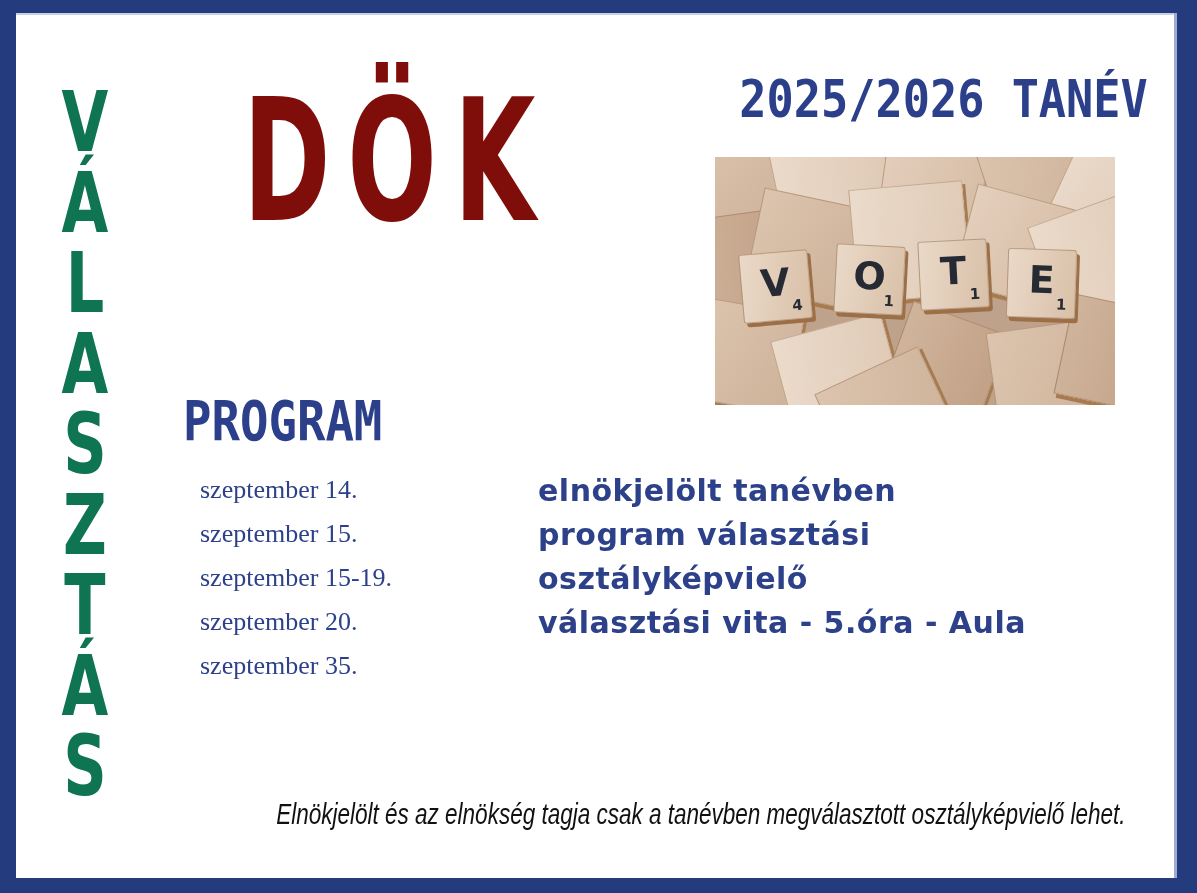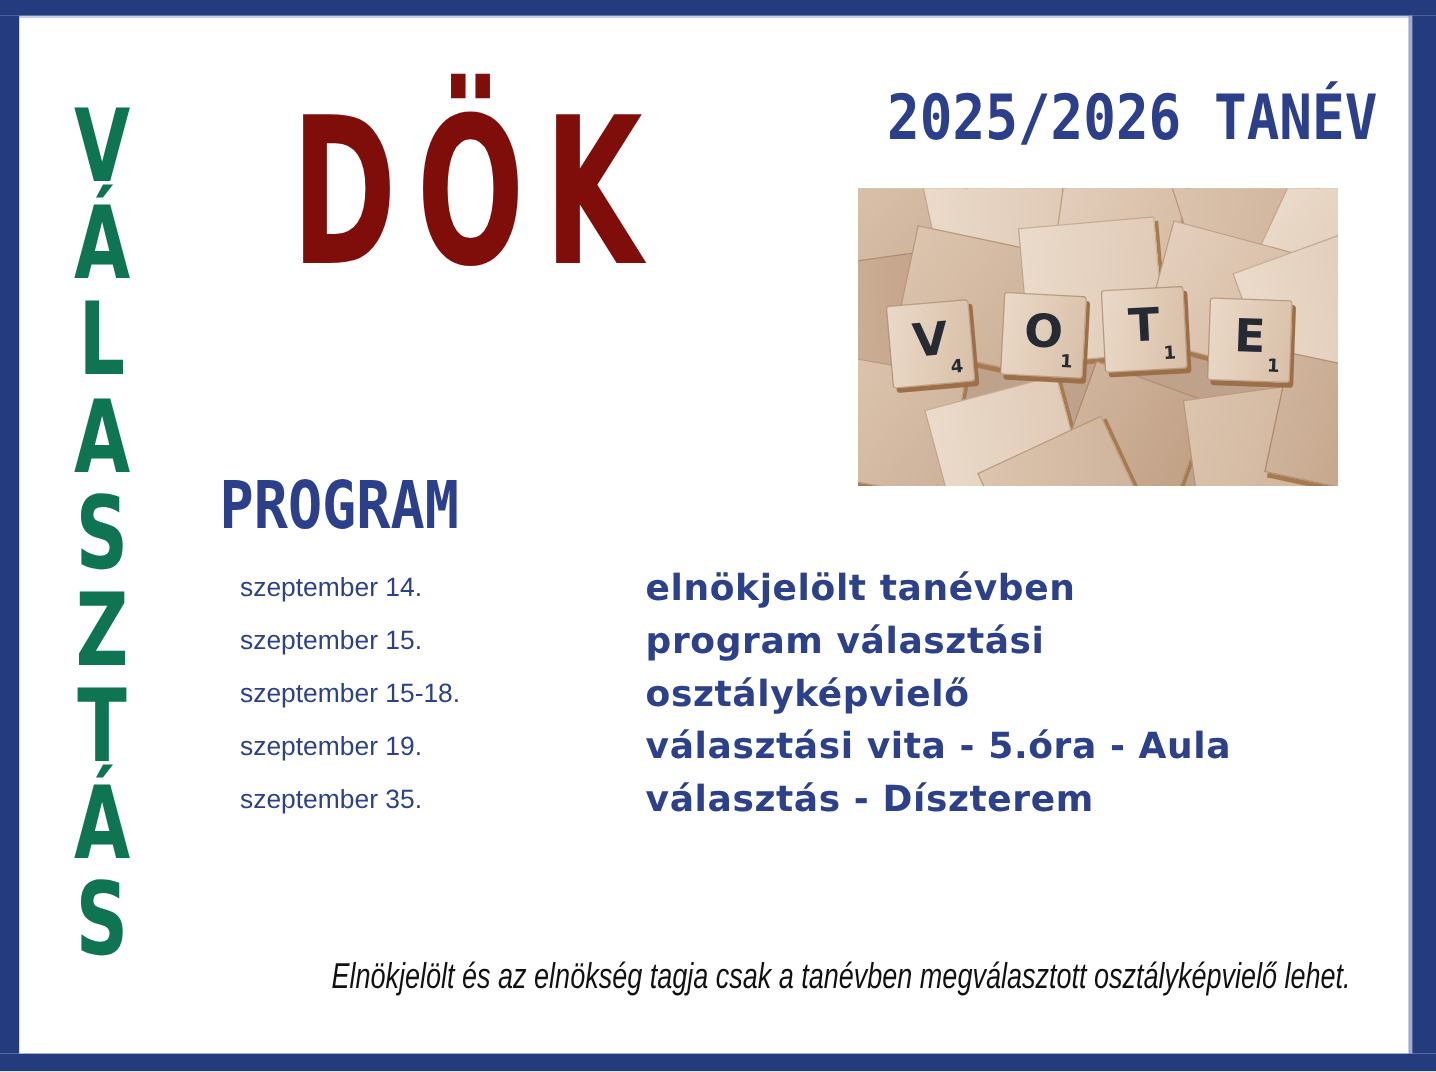--- a/index.html
+++ b/index.html
@@ -64,22 +64,22 @@
   .lt-e{left:292px;top:92px;transform:rotate(2deg);}
 
   
   .program-h{position:absolute;left:183px;top:394px;margin:0;font-family:"DejaVu Sans Mono",monospace;
              font-weight:bold;font-size:55px;line-height:1;color:#2B3F8A;transform:scaleX(.86);
              transform-origin:0 0;white-space:nowrap;}
 
   
   .plist{position:absolute;left:200px;top:468px;}
   .prow{display:flex;height:44px;align-items:center;white-space:nowrap;}
-  .pdate{display:inline-block;width:338px;font-family:Liberation Sans, sans-serif;
-         font-size:22px;color:#2C4189;}
+  .pdate{display:inline-block;width:338px;font-family:Liberation Serif, serif;
+         font-size:26px;color:#2C4189;}
   .pevent{font-family:"DejaVu Sans",sans-serif;font-weight:bold;font-size:30px;
           letter-spacing:.5px;color:#2C4189;}
 
   
   .note{position:absolute;left:150px;top:797px;width:1010px;text-align:center;white-space:nowrap;
         font-family:"Liberation Sans",sans-serif;font-style:italic;font-size:30px;color:#111111;
         transform:scaleX(.75);transform-origin:50% 0;}
 </style>
 </head>
 <body>
@@ -148,28 +148,27 @@
   <div class="plist">
     <div class="prow">
       <span class="pdate">szeptember 14.</span>
       <span class="pevent">elnökjelölt tanévben</span>
     </div>
     <div class="prow">
       <span class="pdate">szeptember 15.</span>
       <span class="pevent">program választási</span>
     </div>
     <div class="prow">
-      <span class="pdate">szeptember 15-18.</span>
+      <span class="pdate">szeptember 15-19.</span>
       <span class="pevent">osztályképvielő</span>
     </div>
     <div class="prow">
-      <span class="pdate">szeptember 19.</span>
+      <span class="pdate">szeptember 20.</span>
       <span class="pevent">választási vita - 5.óra - Aula</span>
     </div>
     <div class="prow">
       <span class="pdate">szeptember 35.</span>
-      <span class="pevent">választás - Díszterem</span>
     </div>
   </div>
 
   <div class="note">Elnökjelölt és az elnökség tagja csak a tanévben megválasztott osztályképvielő lehet.</div>
 
 </div>
 
 </body></html>

